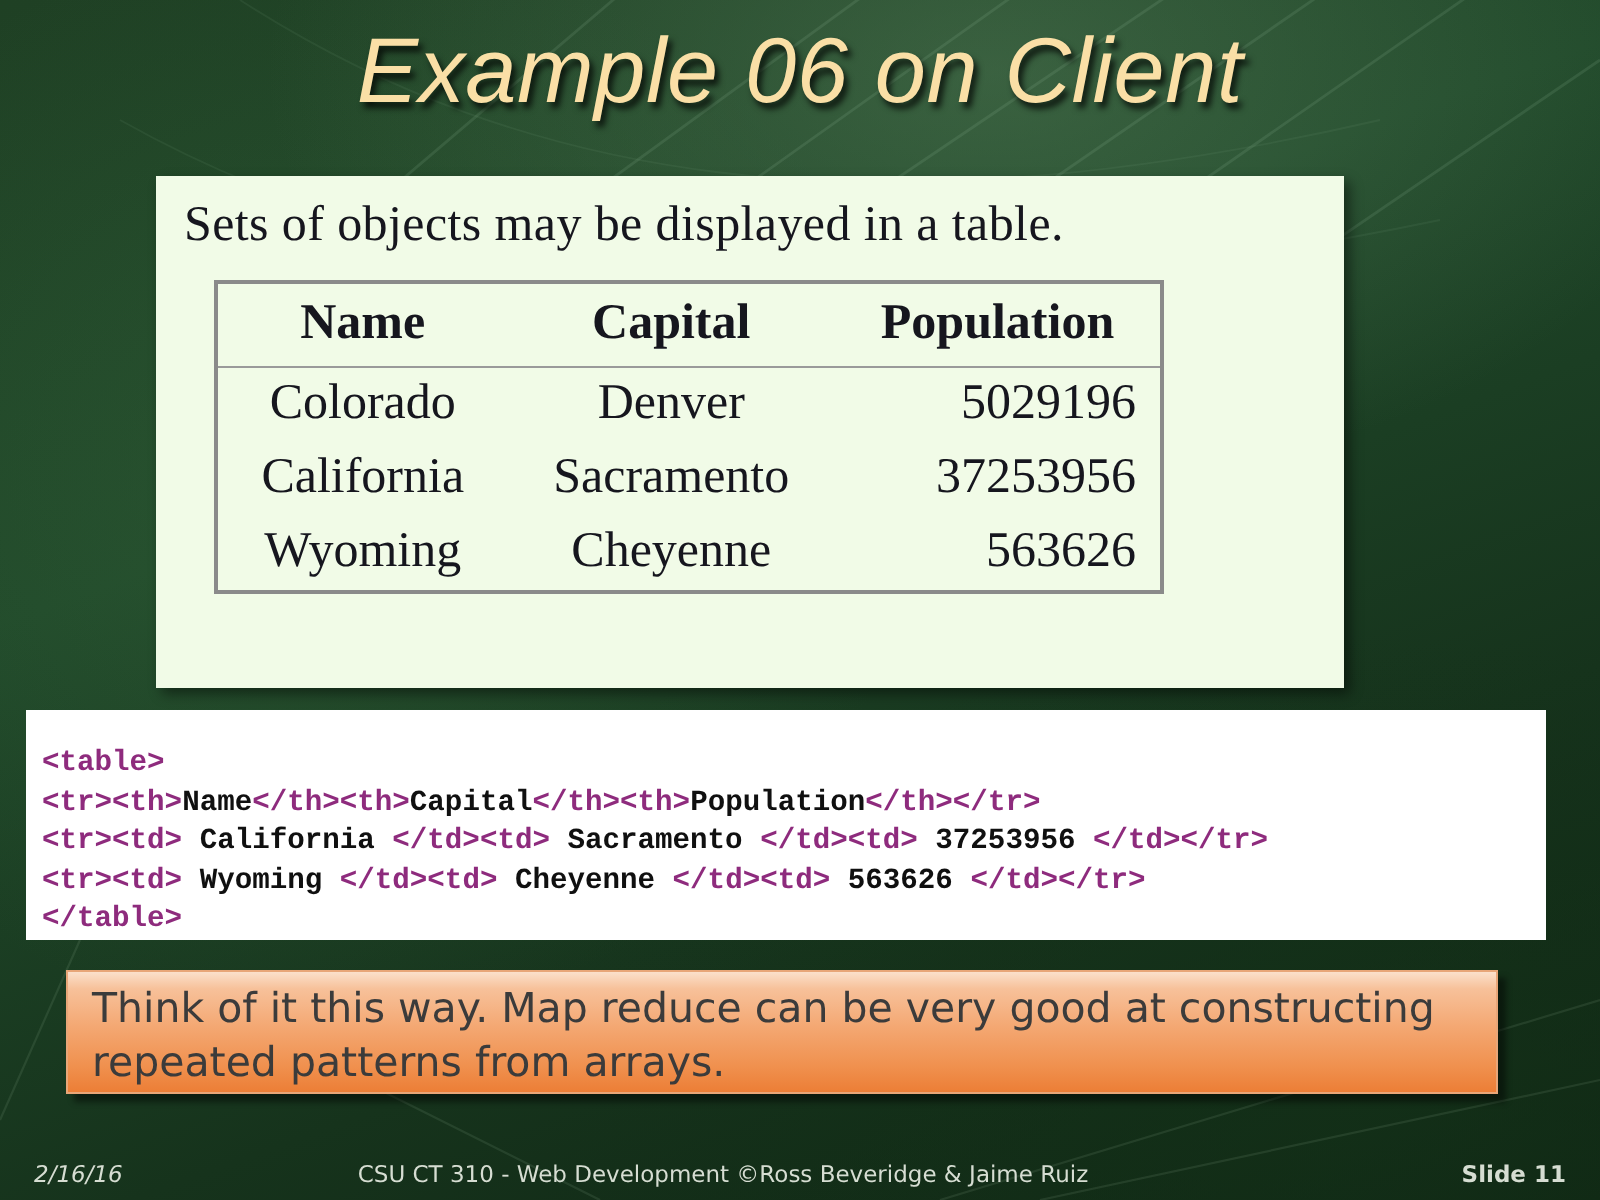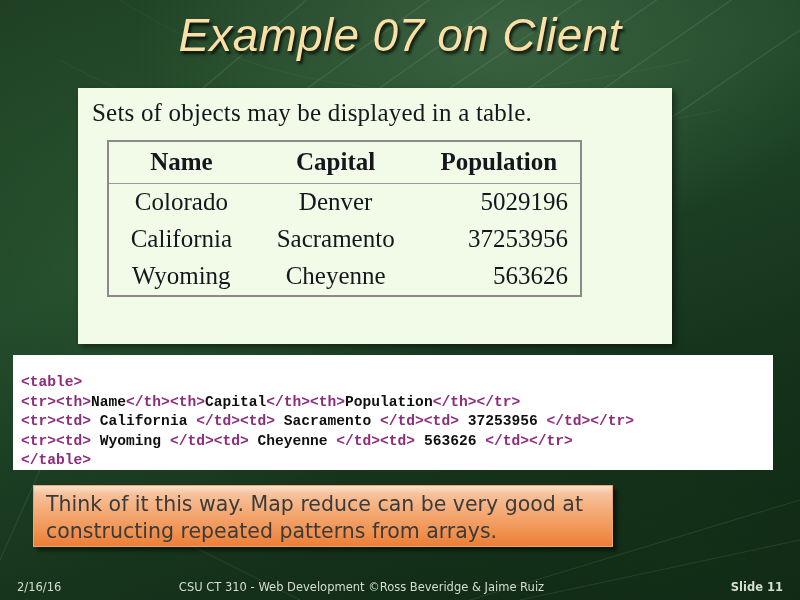--- a/index.html
+++ b/index.html
@@ -125,21 +125,21 @@
     color: #101010;
     font-weight: bold;
   }
   #code-block .line { white-space: pre; }
 
   
   #callout {
     position: absolute;
     left: 33px;
     top: 485px;
-    width: 580px;
+    width: 716px;
     height: 62px;
     box-sizing: border-box;
     background: linear-gradient(to bottom, #fbe0cb 0%, #f7c19a 14%, #f4a873 45%, #f0914f 78%, #ec7e36 100%);
     border: 1px solid #e8a678;
     box-shadow: 4px 4px 3px rgba(0,0,0,0.45);
     padding: 5px 10px 0 12px;
     font-family: "DejaVu Sans", sans-serif;
     font-size: 20.5px;
     line-height: 27px;
     color: #3b3b3b;
@@ -150,21 +150,21 @@
     position: absolute;
     left: 0;
     bottom: 0;
     width: 800px;
     height: 26px;
     font-size: 11.5px;
     color: #d6ddd2;
     font-family: "DejaVu Sans", sans-serif;
   }
   #footer .f-date {
-    position: absolute; left: 17px; top: 6px;
+    position: absolute; left: 17px; top: 6px; font-style: italic;
   }
   #footer .f-center {
     position: absolute; left: 0; top: 6px; width: 641px; text-align: center; padding-left: 41px;
   }
   #footer .f-slide {
     position: absolute; right: 17px; top: 6px; font-weight: bold;
   }
 </style>
 </head>
 <body>
@@ -186,21 +186,21 @@
       <path d="M 800 500 L 470 600"></path>
       <path d="M 300 600 L 140 520"></path>
       <path d="M 40 470 L 0 560"></path>
     </g>
     <g stroke="#8fb894" fill="none" stroke-width="0.9" opacity="0.18">
       <path d="M 120 0 C 260 90 430 120 690 60"></path>
       <path d="M 60 60 C 220 150 430 170 720 110"></path>
     </g>
   </svg>
 
-  <div id="title">Example 07 on Client</div>
+  <div id="title">Example 06 on Client</div>
 
   <div id="shot-panel">
     <div id="shot-caption">Sets of objects may be displayed in a table.</div>
     <div id="shot-table-wrap">
       <table class="states">
         <thead>
           <tr>
             <th>Name</th>
             <th>Capital</th>
             <th>Population</th>

